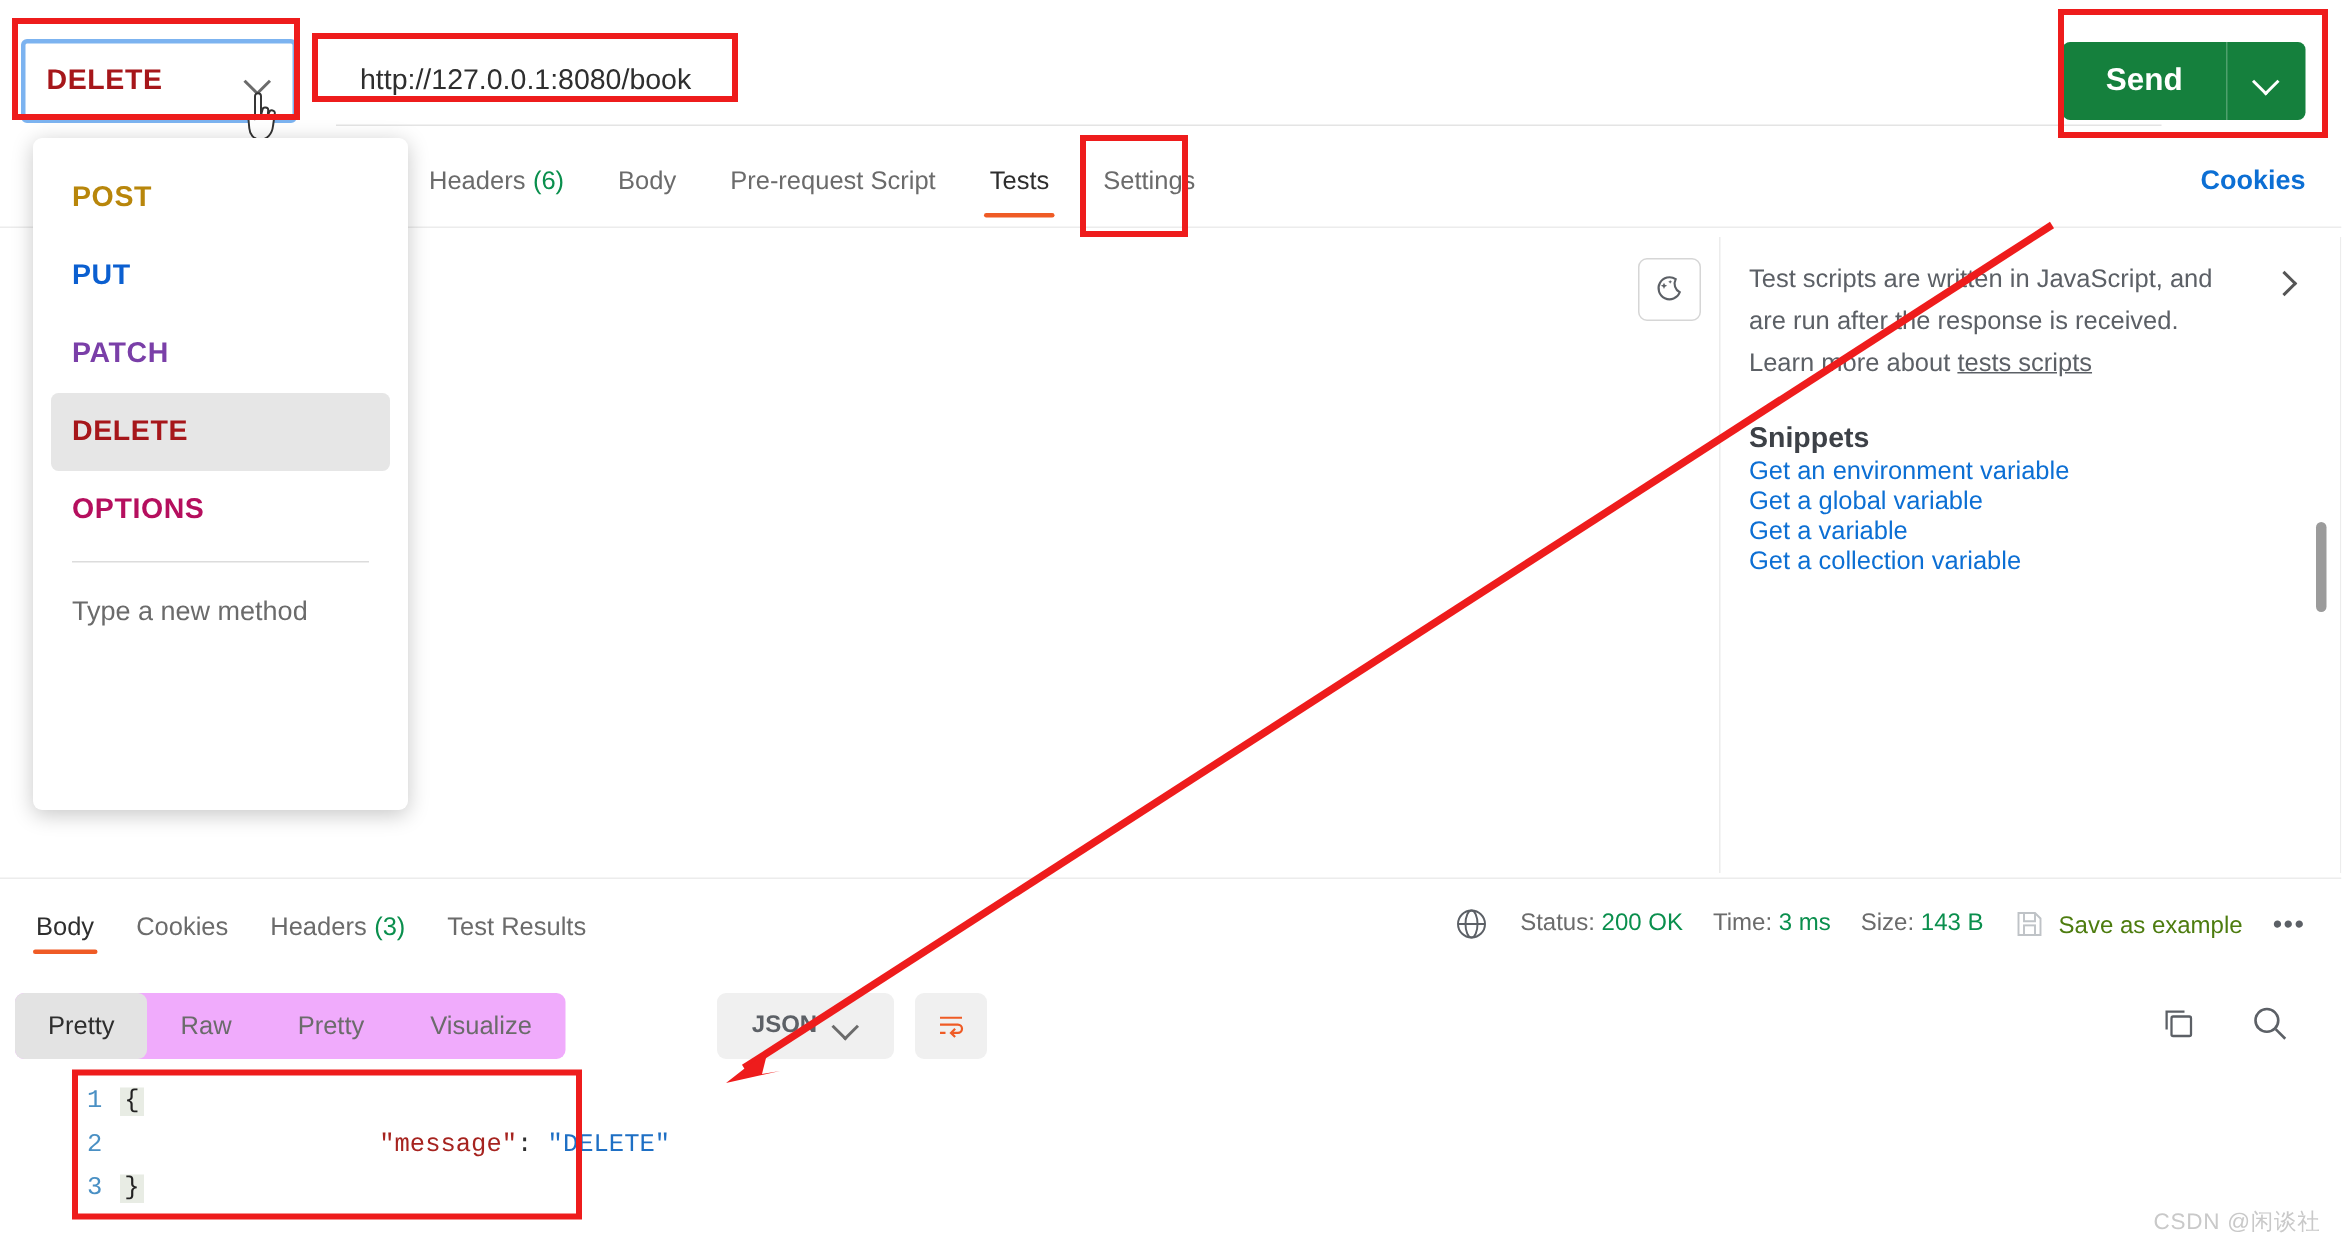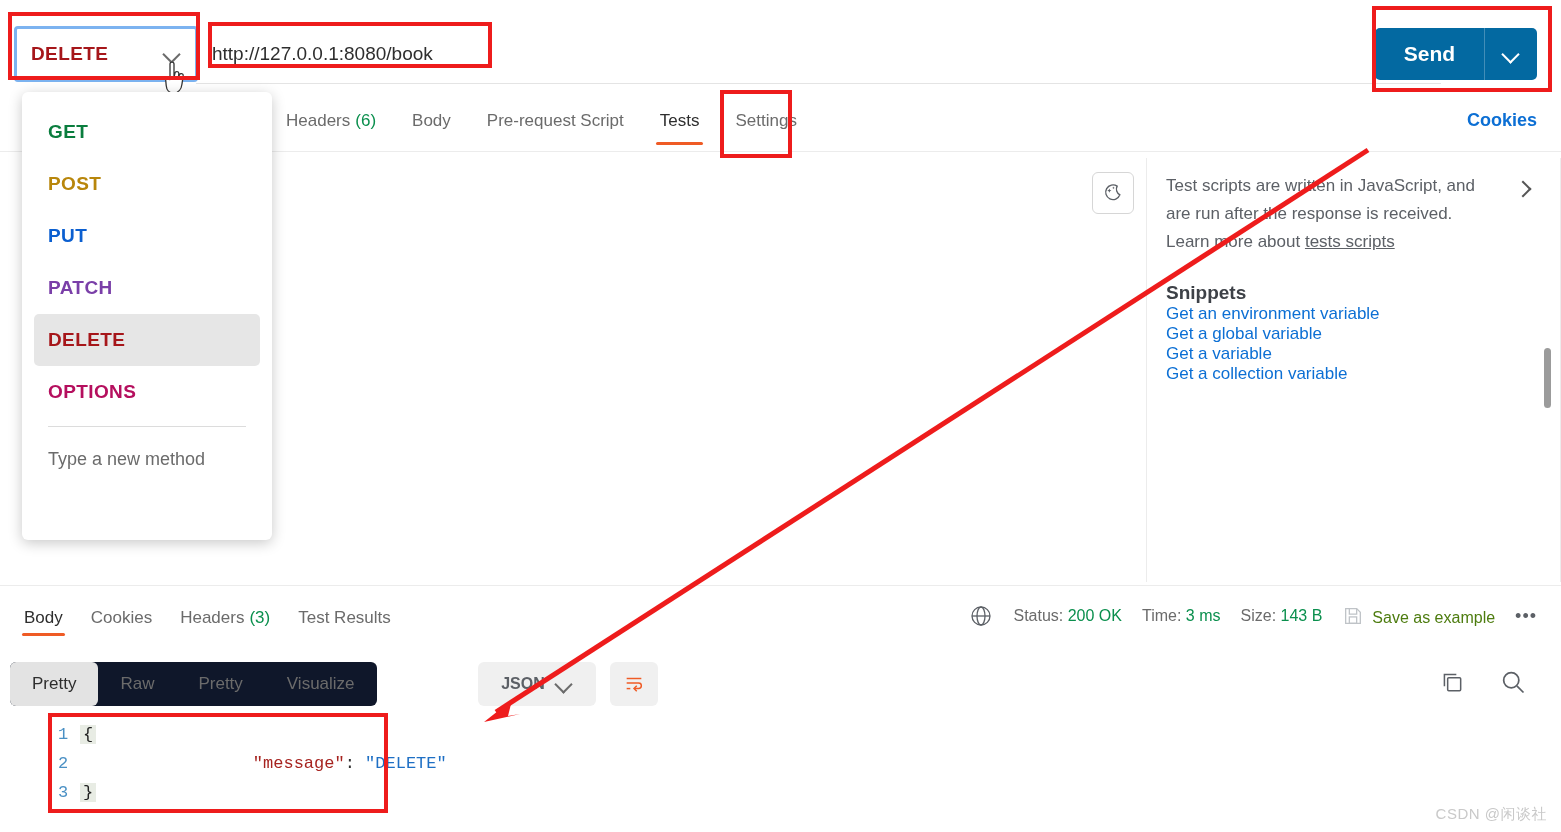--- a/index.html
+++ b/index.html
@@ -27,28 +27,28 @@
   .chev {
     width: 18px; height: 18px; position: relative; color: #6b6b6b;
   }
   .chev::before {
     content: ""; position: absolute; left: 2px; top: 3px;
     width: 11px; height: 11px;
     border-right: 2px solid currentColor; border-bottom: 2px solid currentColor;
     transform: rotate(45deg);
   }
   .url-field {
-    position: absolute; left: 196px; top: 14px; right: 120px; height: 60px;
+    position: absolute; left: 224px; top: 14px; right: 120px; height: 60px;
     border-bottom: 1px solid #e4e4e4;
     display: flex; align-items: center; padding-left: 16px;
   }
   .url-text { font-size: 19px; color: #2e2e2e; }
   .send-btn {
     position: absolute; right: 24px; top: 18px; width: 162px; height: 52px;
-    background: #0369a1; border-radius: 5px; display: flex; align-items: center;
+    background: #15803d; border-radius: 5px; display: flex; align-items: center;
     color: #fff;
   }
   .send-btn .lbl {
     flex: 1; text-align: center; font-size: 21px; font-weight: 700;
   }
   .send-btn .sep { width: 1px; height: 52px; background: rgba(255,255,255,.25); }
   .send-btn .dd { width: 52px; display: flex; align-items: center; justify-content: center; }
   .send-btn .dd .chev { color: #fff; }
 
   
@@ -142,21 +142,21 @@
     font-size: 16px; color: #6b6b6b; gap: 20px;
   }
   .resp-meta .g { color: #0a8f4d; }
   .save-ex { display: flex; align-items: flex-end; gap: 8px; color: #4d7c0f; }
   .dots { letter-spacing: 1px; color: #5c6066; font-size: 18px; }
 
   
   .body-tools { position: absolute; left: 0; top: 658px; width: 1561px; height: 54px; }
   .seg {
     position: absolute; left: 10px; top: 4px; height: 44px;
-    background: #0f172a; border-radius: 6px; display: flex; align-items: center;
+    background: #f0abfc; border-radius: 6px; display: flex; align-items: center;
   }
   .seg .s {
     font-size: 17px; color: #6b6b6b; padding: 0 22px; height: 44px;
     display: flex; align-items: center; position: relative;
   }
   .seg .s.active { color: #2e2e2e; background: #e3e3e3; border-radius: 6px; }
   .fmt {
     position: absolute; left: 478px; top: 4px; width: 118px; height: 44px;
     background: #f0f0f0; border-radius: 6px;
     display: flex; align-items: center; justify-content: center; gap: 10px;
@@ -393,21 +393,20 @@
       <div class="crow">
         <span class="ln">3</span>
         <span class="fold">}</span>
         <span class="ctext"></span>
       </div>
     </div>
 
   </div>
 
   <div class="dropdown">
-    <div class="dd-item" style="color:#0a7d3e">GET</div>
     <div class="dd-item" style="color:#b8860b">POST</div>
     <div class="dd-item" style="color:#0b5fd0">PUT</div>
     <div class="dd-item" style="color:#7a3fa8">PATCH</div>
     <div class="dd-item sel" style="color:#a6161a">DELETE</div>
     <div class="dd-item" style="color:#b50f5e">OPTIONS</div>
     <div class="dd-sep"></div>
     <div class="dd-type">Type a new method</div>
   </div>
 
   <div class="ann ann-method"></div>

